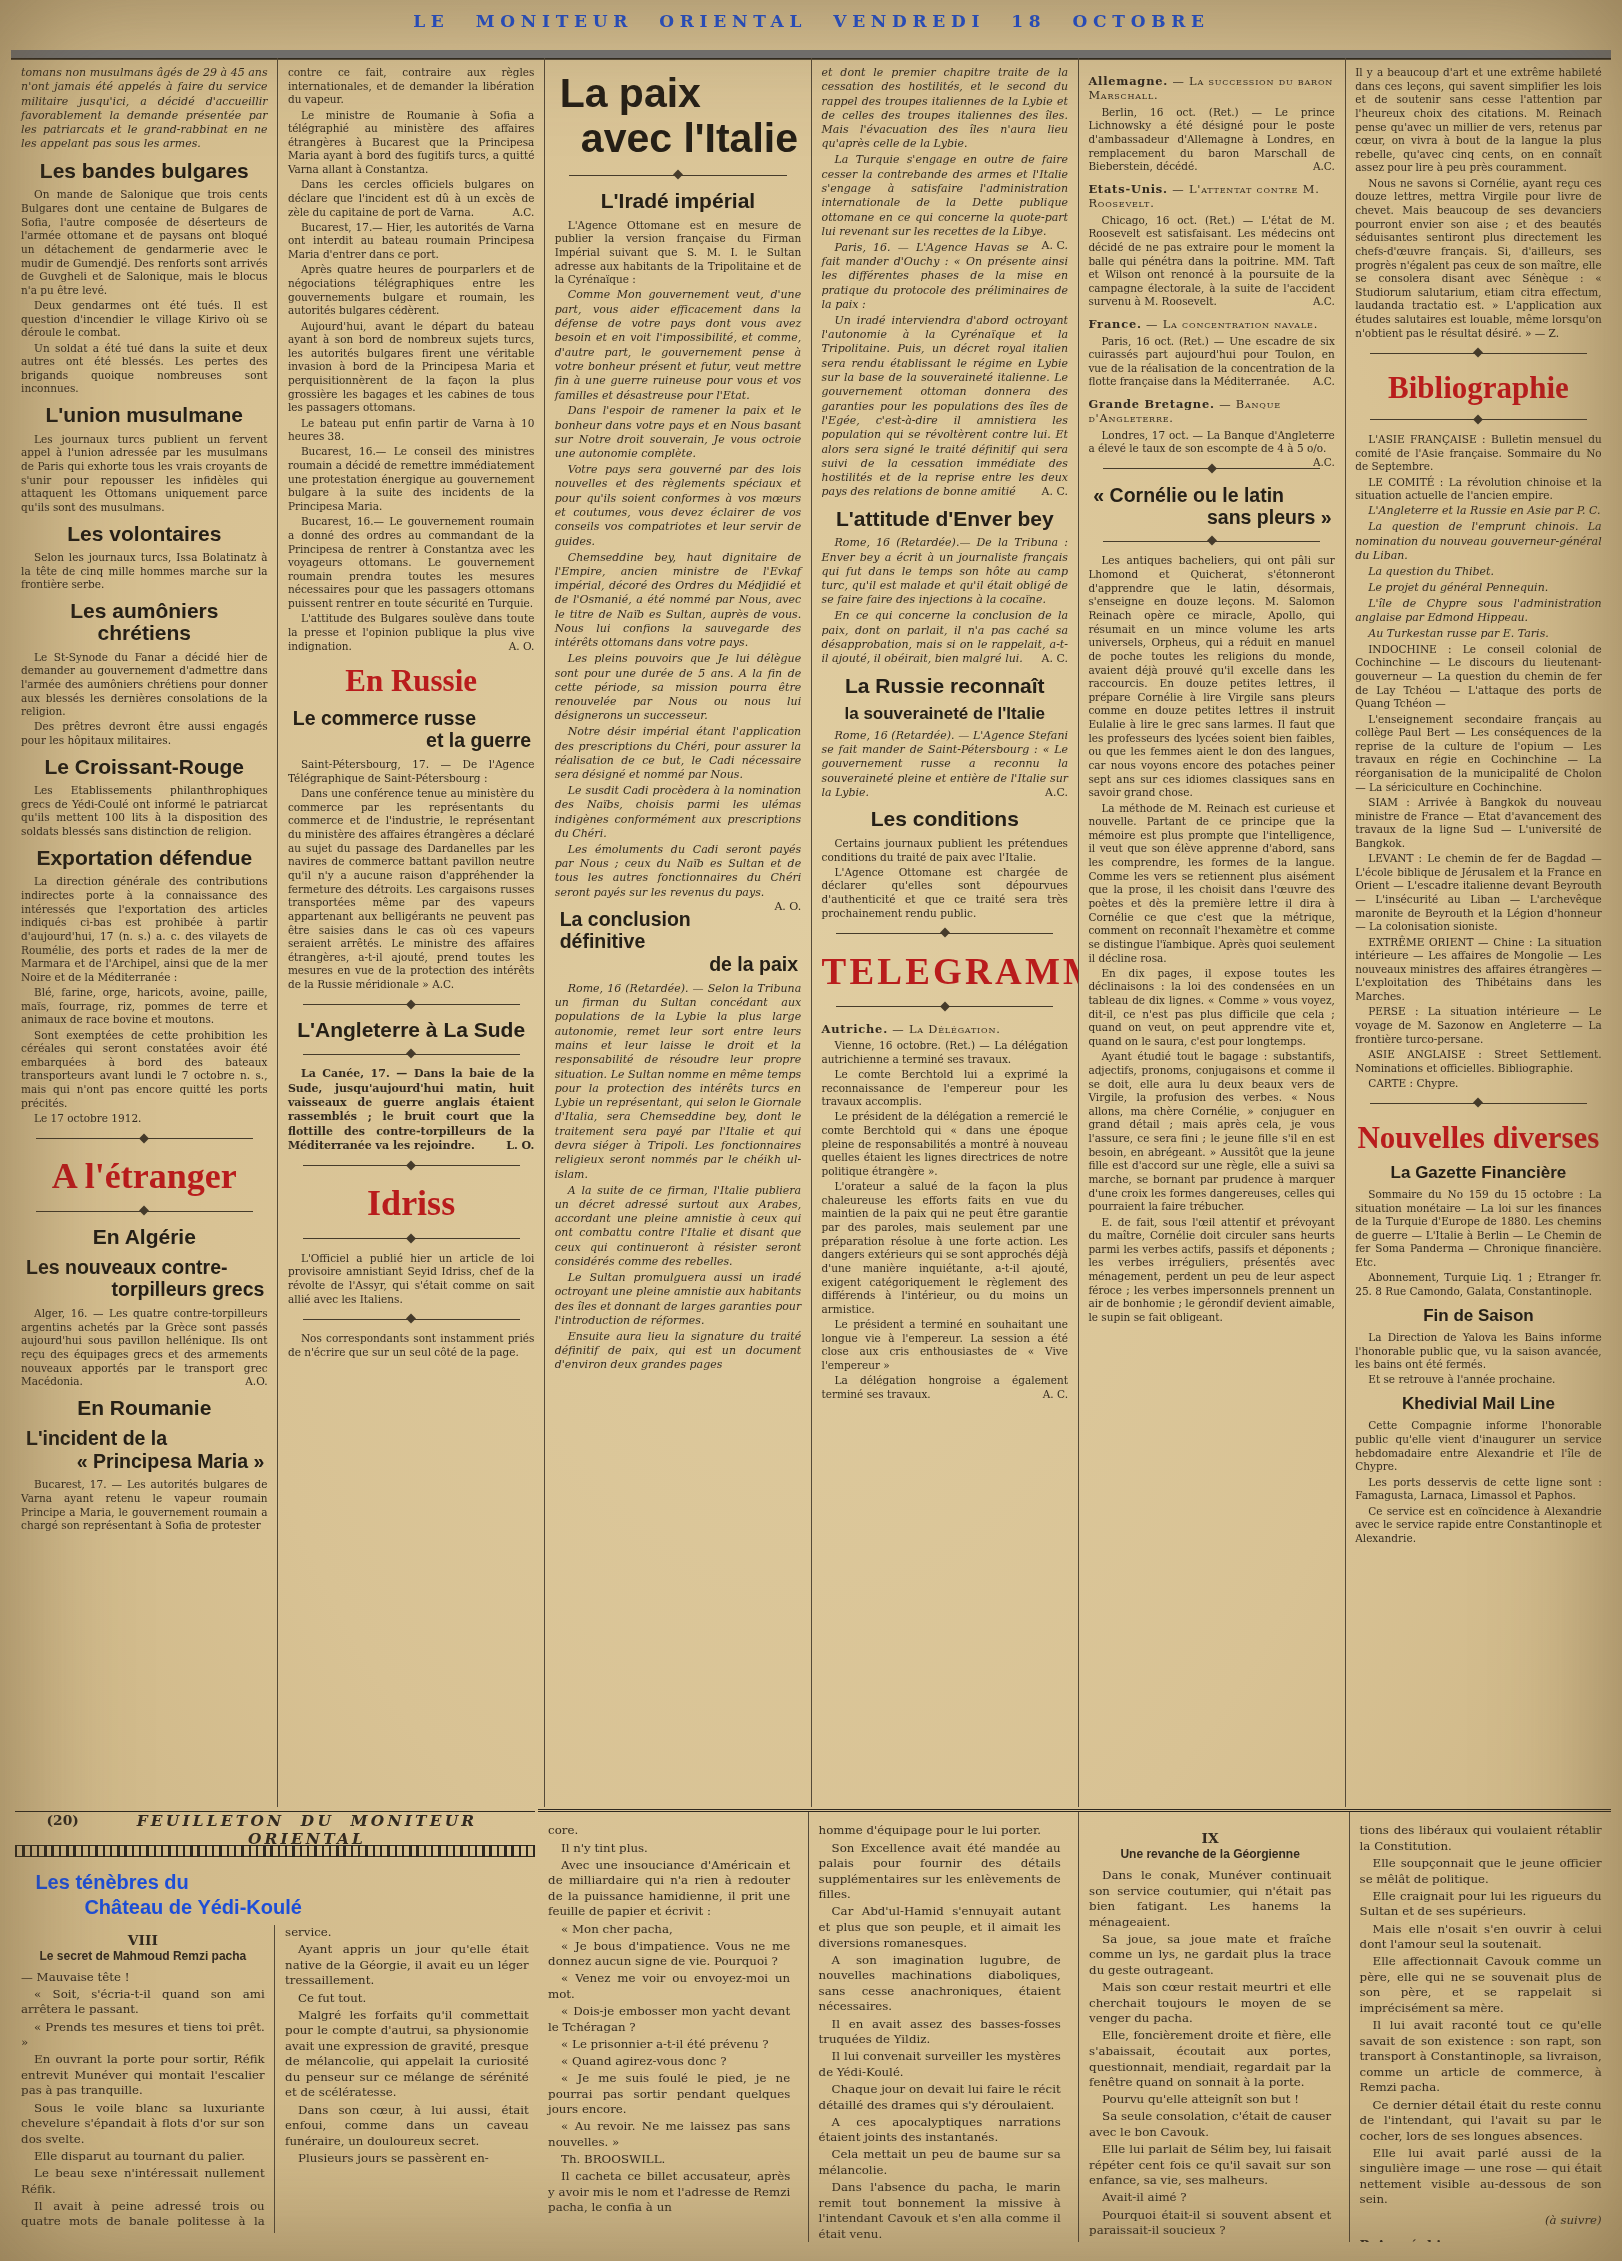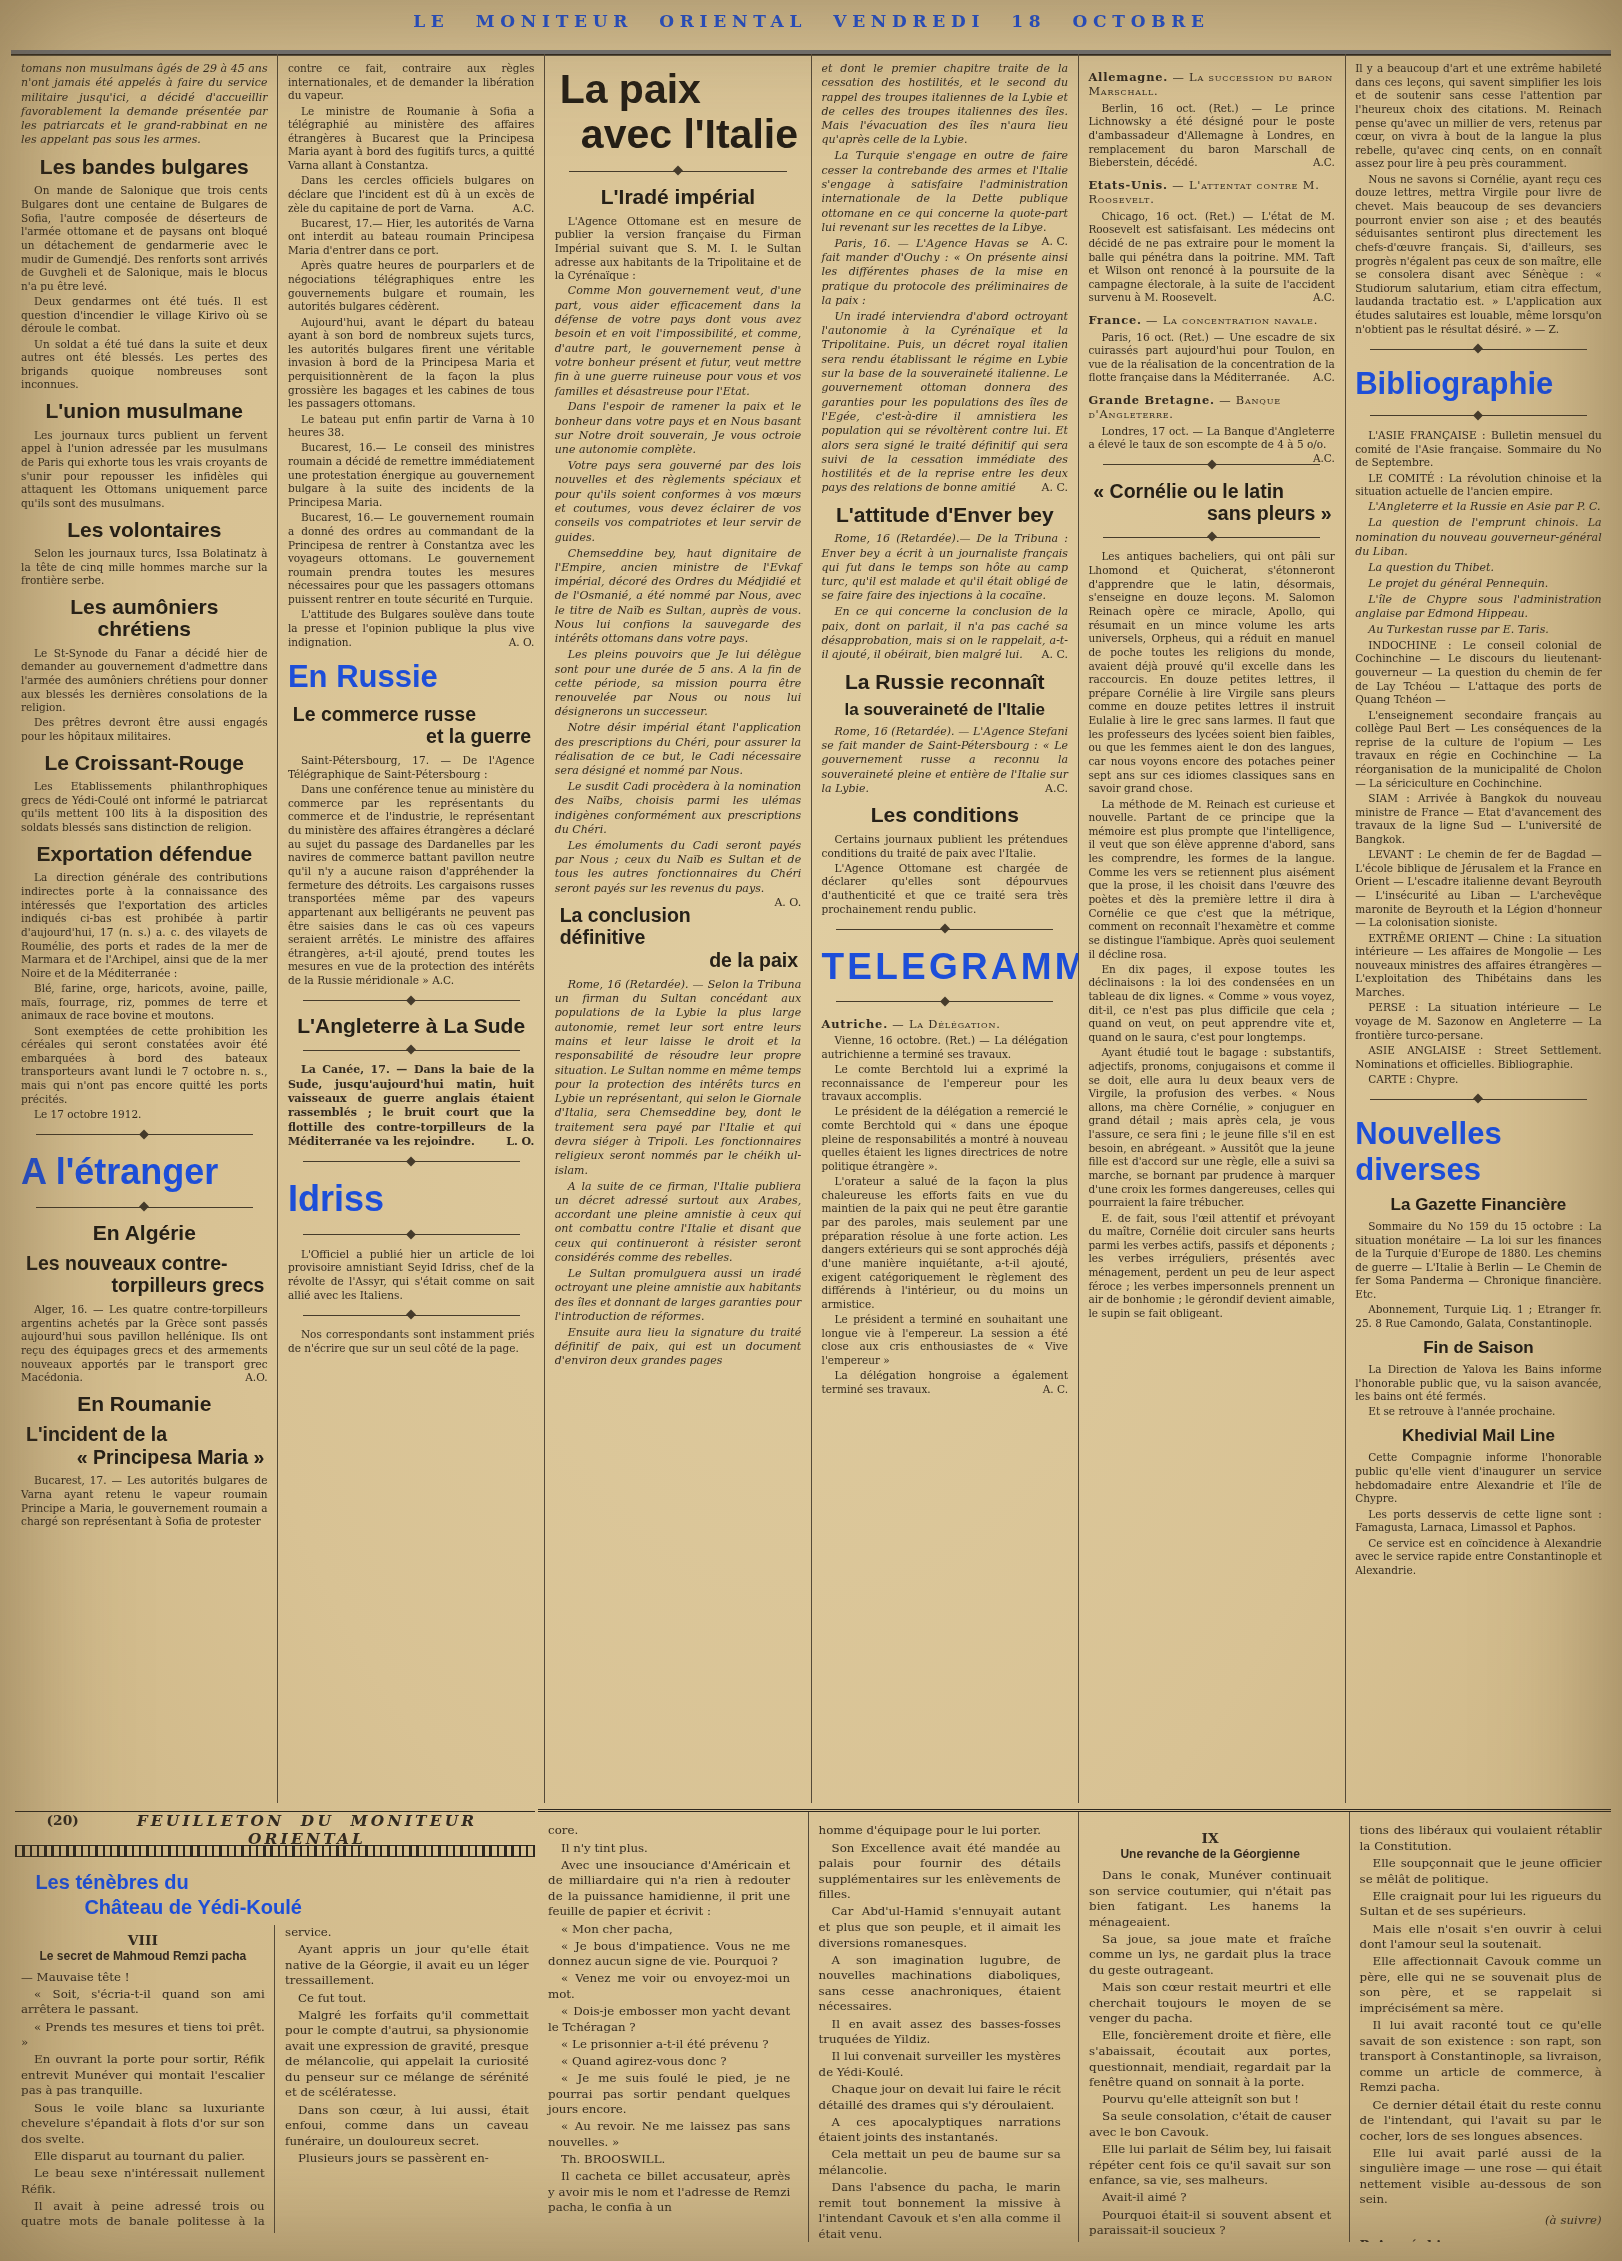--- a/index.html
+++ b/index.html
@@ -10,42 +10,42 @@
     font-family:"DejaVu Serif", serif;color:#332a1f;
   }
   .vignette{position:absolute;inset:0;pointer-events:none;
     box-shadow:inset 0 0 130px rgba(90,70,40,.55);}
   
   .masthead{position:absolute;top:11.4px;left:0;width:100%;text-align:center;
     font-family:"DejaVu Serif",serif;font-weight:bold;font-size:17px;
     letter-spacing:5.7px;word-spacing:14.6px;color:#1d4ed8;}
   
   .main{position:absolute;top:50px;left:11.4px;width:1600px;height:1749px;
-    border-top:4px solid #737373;box-shadow:0 5.7px 0 -4px #2e281f inset;
+    border-top:8px solid #737373;box-shadow:0 5.7px 0 -4px #2e281f inset;
     display:flex;overflow:hidden;}
   .col{flex:1 1 0;padding:8px 9.7px 0 9.7px;overflow:hidden;border-left:0.8px solid #554a38;}
   .col:first-child{border-left:none;}
   p.body{font-size:10.5px;line-height:1.3;text-align:justify;margin:0 0 1.6px 0;
     text-indent:13px;}
   p.body.noindent{text-indent:0;}
   p.body.it{font-style:italic;font-size:11px;}
   p.body.bd{font-weight:bold;font-size:11px;}
   .sig{float:right;font-style:normal;}
   
   .head{font-family:"Liberation Sans",sans-serif;font-weight:bold;text-align:center;
     font-size:21px;line-height:1.05;margin:8px 0 6.5px 0;color:#262017;}
   .head.sm{font-size:17px;}
   .head2{font-family:"Liberation Sans",sans-serif;font-weight:bold;margin:8px 0 6.5px 0;
     font-size:21px;line-height:1.15;color:#262017;}
   .head2 .l1{display:block;text-align:left;padding-left:4.9px;}
   .head2 .l2{display:block;text-align:right;padding-right:3.2px;}
   .head2.xl{font-size:41px;line-height:1.1;margin:4.9px 0 8px 0;}
   .head2.md{font-size:19.5px;}
-  .display{font-family:Liberation Sans, sans-serif;font-weight:bold;text-align:left;
-    font-size:36px;margin:9.7px 0 8px 0;color:#1d4ed8;}
+  .display{font-family:Liberation Serif, serif;font-weight:bold;text-align:center;
+    font-size:36px;margin:9.7px 0 8px 0;color:#b91c1c;}
   .display.md{font-size:31px;}
   .display.caps{letter-spacing:3.2px;font-size:37px;font-stretch:condensed;}
   .country{font-size:11.4px;margin:8px 0 3.2px 0;text-indent:0;line-height:1.25;}
   .country b{font-weight:bold;letter-spacing:0.8px;}
   .country .sc{font-variant:small-caps;letter-spacing:0.8px;}
   .chapter{text-align:center;font-weight:bold;font-size:13.8px;margin:6.5px 0 1.6px 0;}
   .chaptitle{text-align:center;font-weight:bold;font-size:12px;margin:0 0 6.5px 0;
     font-family:"Liberation Sans",sans-serif;}
   
   .rule{position:relative;height:13px;margin:6.5px 14.6px;}

